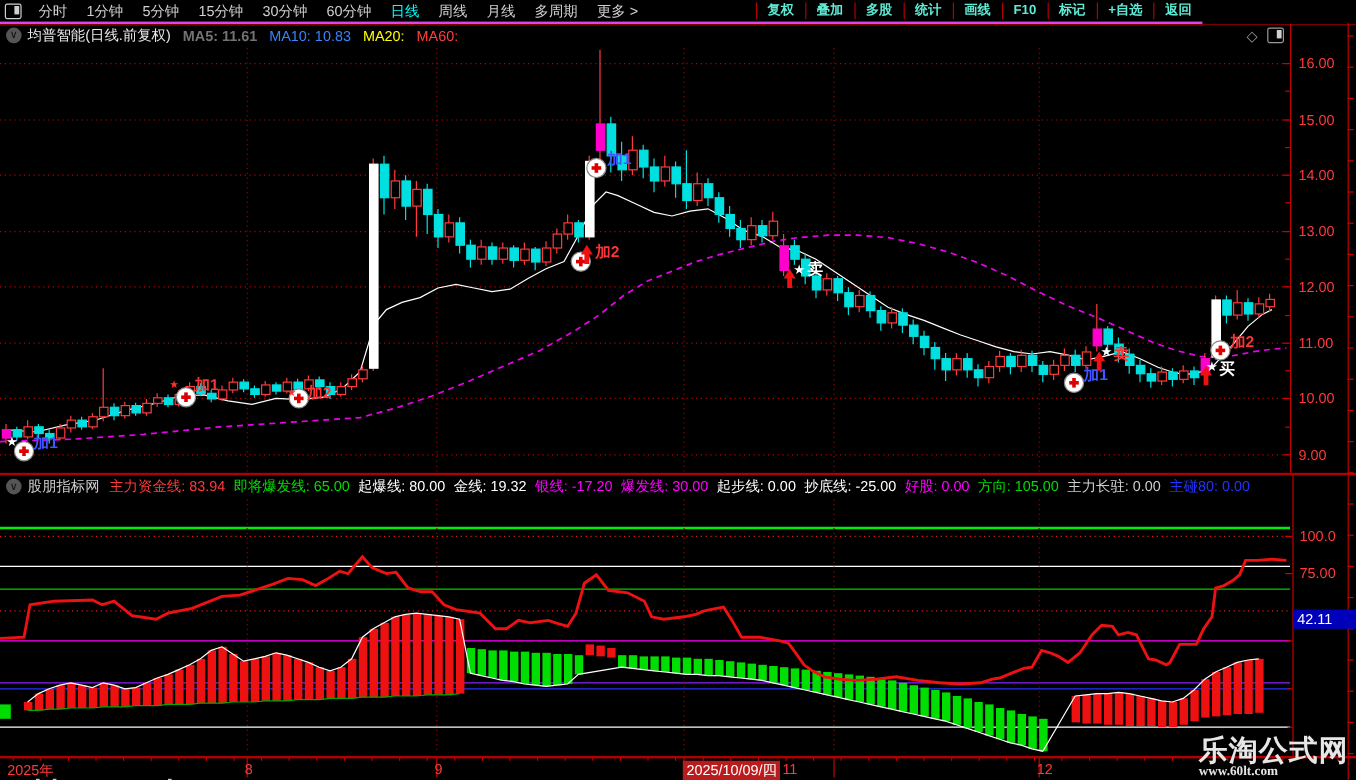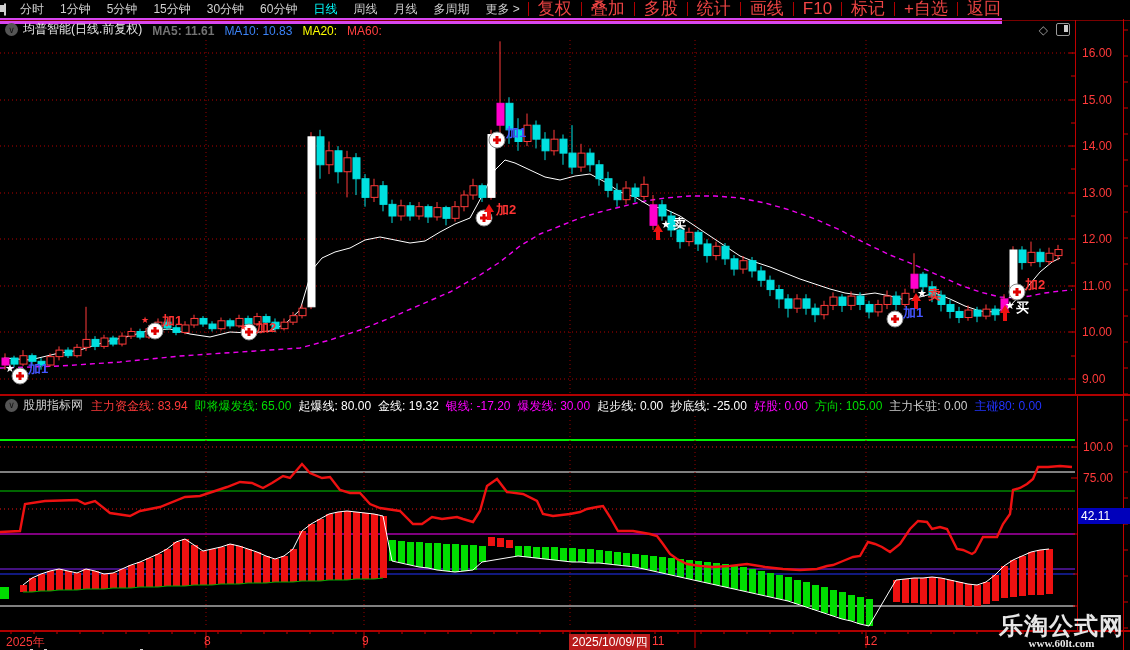--- a/index.html
+++ b/index.html
@@ -1,43 +1,43 @@
 <!DOCTYPE html>
 <html><head>
 <meta charset="utf-8">
 <style>
   html,body{margin:0;padding:0;background:#000;}
   #app{position:relative;width:1130px;height:650px;background:#000;overflow:hidden;
        font-family:"Liberation Sans","DejaVu Sans",sans-serif;}
   .abs{position:absolute;}
   
   #toolbar{left:0;top:0;width:1002px;height:18px;display:flex;align-items:center;
-           border-bottom:6px solid #d946ef;background:#000;}
+           border-bottom:3px solid #d946ef;background:#000;}
   .tb-left{display:flex;align-items:center;gap:0;}
   .tb-item{color:#d0d0d0;font-size:12px;padding:0 8px;cursor:pointer;white-space:nowrap;}
   .tb-item.active{color:#00ffff;}
   .win-icon{width:12px;height:11px;border:1px solid #cfcfcf;border-radius:2px;margin:0 6px 0 4px;position:relative;}
   .win-icon::after{content:"";position:absolute;right:1px;top:1px;width:4px;height:7px;background:#cfcfcf;}
   .tb-right{margin-left:auto;display:flex;align-items:center;height:18px;}
-  .tb-btn{color:#ef4444;font-size:17px;padding:0 9px;border-left:1px solid #b00000;height:14px;line-height:14px;cursor:pointer;white-space:nowrap;}
+  .tb-btn{color:#5eead4;font-size:11px;padding:0 9px;border-left:1px solid #b00000;height:14px;line-height:14px;cursor:pointer;white-space:nowrap;font-weight:bold;}
   
   #titlerow{left:0;top:20px;width:1130px;height:17px;display:flex;align-items:center;border-top:1px solid #7a0000;}
   .chev-circle{width:13px;height:13px;border-radius:50%;background:#555;color:#111;font-size:9px;
                display:inline-flex;align-items:center;justify-content:center;margin:0 5px;}
   .t-label{font-size:12px;margin-right:10px;white-space:nowrap;}
   #titlerow .icons{margin-left:auto;margin-right:60px;display:flex;gap:8px;align-items:center;color:#9a9a9a;font-size:12px;}
   
   #indrow{left:0;top:397px;width:1126px;height:16px;display:flex;align-items:center;overflow:hidden;}
   #indrow .t-label{margin-right:8px;text-align:center;}
   
   #dateaxis{left:0;top:630px;width:1130px;height:18px;border-top:2px solid #b00000;border-bottom:1px solid #b00000;}
   .date-label{position:absolute;top:2px;font-size:12px;color:#ff3a3a;white-space:nowrap;}
   .date-label.hl{background:#b91c1c;color:#fff;padding:0 3px;}
   
-  #wm{right:6px;bottom:0px;text-align:center;color:#e6e6e6;line-height:1.05;z-index:5;}
+  #wm{right:6px;bottom:0px;color:#e6e6e6;line-height:1.05;z-index:5;}
   #wm .l1{font-size:24px;font-weight:bold;letter-spacing:1px;}
   #wm .l2{font-size:11px;font-weight:bold;font-family:"Liberation Serif","DejaVu Serif",serif;}
   .badge{position:absolute;background:#0000bb;color:#fff;font-size:12px;padding:1px 3px;z-index:4;}
   .redline-h{position:absolute;background:#b00000;}
   .redline-v{position:absolute;background:#c00000;width:1px;}
   svg{position:absolute;left:0;top:0;}
 </style>
 </head>
 <body>
 

